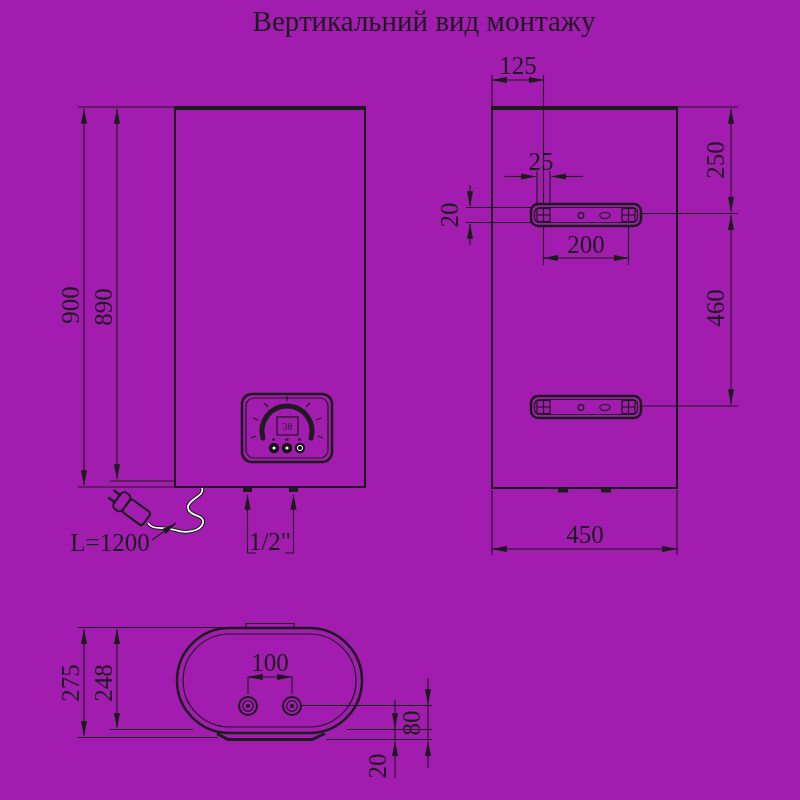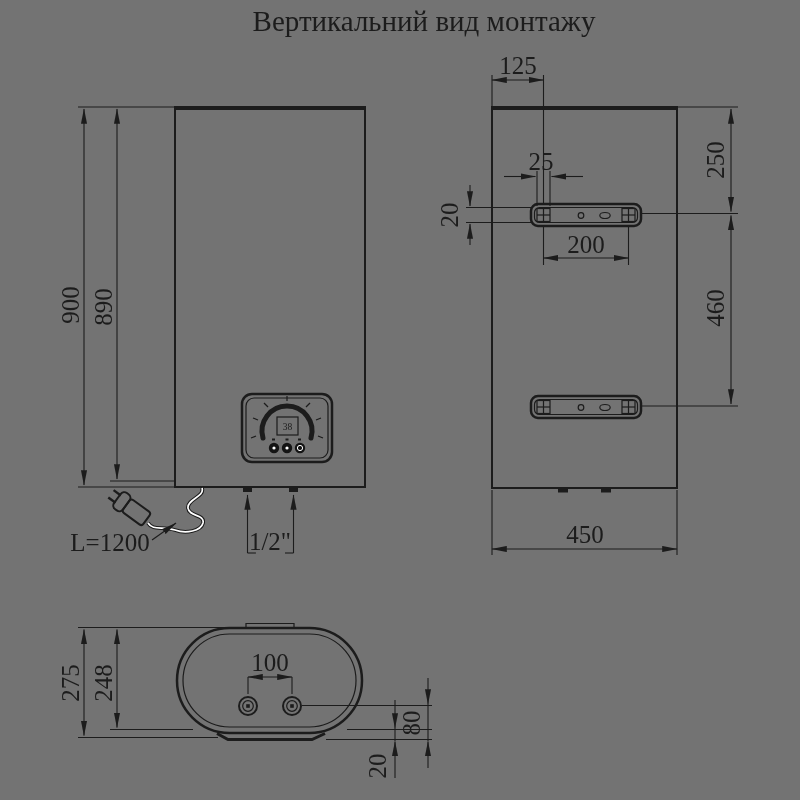--- a/index.html
+++ b/index.html
@@ -1,16 +1,16 @@
 <!DOCTYPE html>
 <html><head>
 <meta charset="utf-8">
 <style>
   html,body{margin:0;padding:0;background:#fff;}
-  .page{width:800px;height:800px;background:#737373;position:relative;overflow:hidden;}
+  .page{width:800px;height:800px;background:#a21caf;position:relative;overflow:hidden;}
   svg{display:block;}
   text{fill:#1c1c1c;font-family:"Liberation Serif","DejaVu Serif",serif;}
   .title-t{font-size:29px;}
   .dim-t{font-size:25px;}
   .tiny-t{font-size:9.5px;}
   .ln{stroke:#1c1c1c;stroke-width:1.1;fill:none;}
   .obj{stroke:#1c1c1c;stroke-width:2;fill:none;}
   .obj-th{stroke:#1c1c1c;stroke-width:3.4;fill:none;}
   .obj-md{stroke:#1c1c1c;stroke-width:2.5;fill:none;}
   .thin{stroke:#1c1c1c;stroke-width:1.2;fill:none;}

